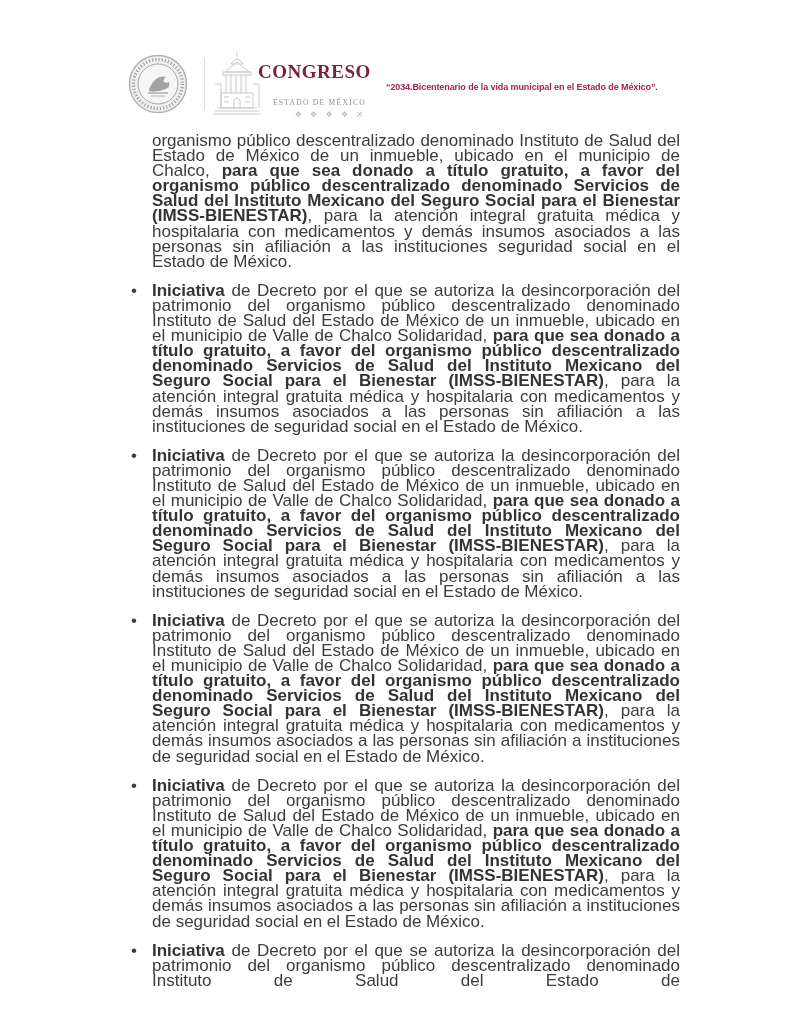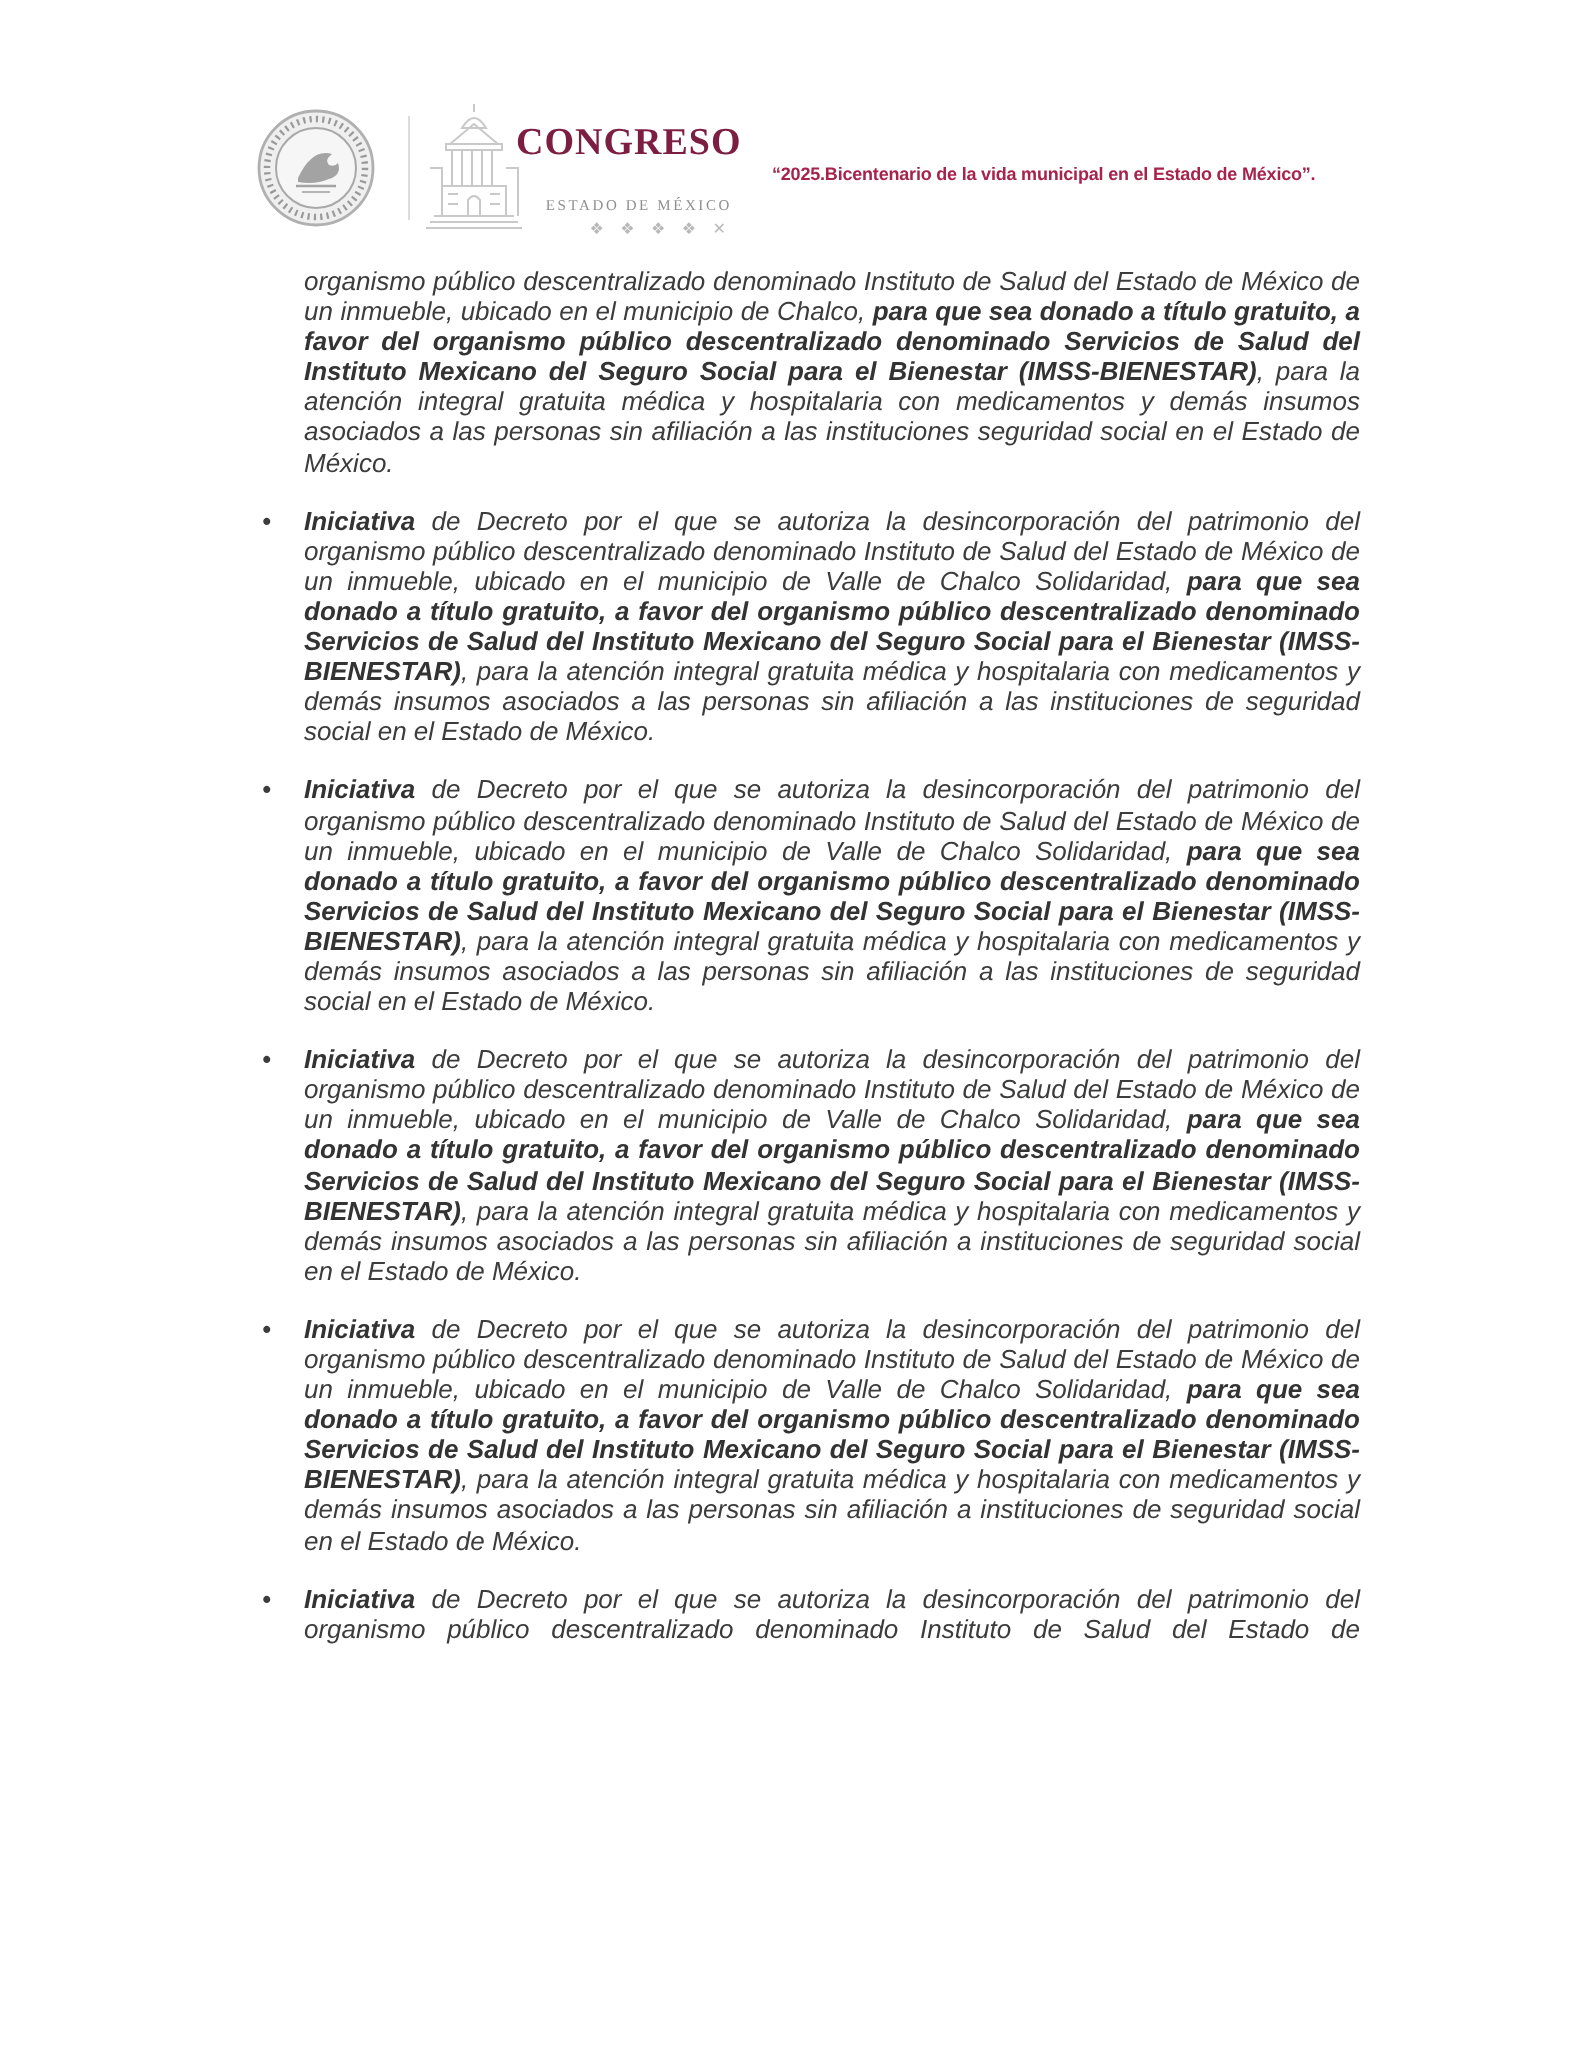--- a/index.html
+++ b/index.html
@@ -28,22 +28,22 @@
   }
   .brand-orn{font-size:8px;color:#b9b9b9;margin-top:3px;letter-spacing:3px;}
   .slogan{
     position:absolute;left:386px;top:82px;width:300px;
     font-size:9px;font-weight:bold;color:var(--slogan);white-space:nowrap;
     letter-spacing:-0.1px;
   }
   
   .content{position:absolute;left:152px;top:133px;width:528px;}
   .para{
-    position:relative;text-align:justify;font-size:13px;line-height:15.1px;
-    color:var(--body-text);margin:0 0 14px 0;font-style:italic;
+    position:relative;text-align:justify;font-size:17px;line-height:15.1px;
+    color:var(--body-text);margin:0 0 14px 0;
   }
   .para .bullet{position:absolute;left:-21px;top:0;}
   .para b{font-weight:bold;color:#333;}
   .justify-last{text-align-last:justify;}
   svg{display:block;}
 </style>
 </head>
 <body>
 
 <div class="page">
@@ -73,21 +73,21 @@
       <path d="M7 58 H47 M5 61 H49 M3 64 H51"></path>
       <path d="M5 34 h6 v24 M43 34 h6 v24"></path>
     </svg>
 
     <div class="brand">
       <div class="brand-name">CONGRESO</div>
       <div class="brand-sub">ESTADO DE MÉXICO</div>
       <div class="brand-orn">❖ ❖ ❖ ❖ ✕</div>
     </div>
 
-    <div class="slogan">“2025.Bicentenario de la vida municipal en el Estado de México”.</div>
+    <div class="slogan">“2034.Bicentenario de la vida municipal en el Estado de México”.</div>
   </header>
 
   <main class="content">
       <div class="para">
       
       <span class="ptext"><span>organismo público descentralizado denominado Instituto de Salud del Estado de México de un inmueble, ubicado en el municipio de Chalco, </span><b>para que sea donado a título gratuito, a favor del organismo público descentralizado denominado Servicios de Salud del Instituto Mexicano del Seguro Social para el Bienestar (IMSS-BIENESTAR)</b><span>, para la atención integral gratuita médica y hospitalaria con medicamentos y demás insumos asociados a las personas sin afiliación a las instituciones seguridad social en el Estado de México.</span></span>
     </div>
       <div class="para">
       <span class="bullet">•</span>
       <span class="ptext"><b>Iniciativa</b><span> de Decreto por el que se autoriza la desincorporación del patrimonio del organismo público descentralizado denominado Instituto de Salud del Estado de México de un inmueble, ubicado en el municipio de Valle de Chalco Solidaridad, </span><b>para que sea donado a título gratuito, a favor del organismo público descentralizado denominado Servicios de Salud del Instituto Mexicano del Seguro Social para el Bienestar (IMSS-BIENESTAR)</b><span>, para la atención integral gratuita médica y hospitalaria con medicamentos y demás insumos asociados a las personas sin afiliación a las instituciones de seguridad social en el Estado de México.</span></span>

